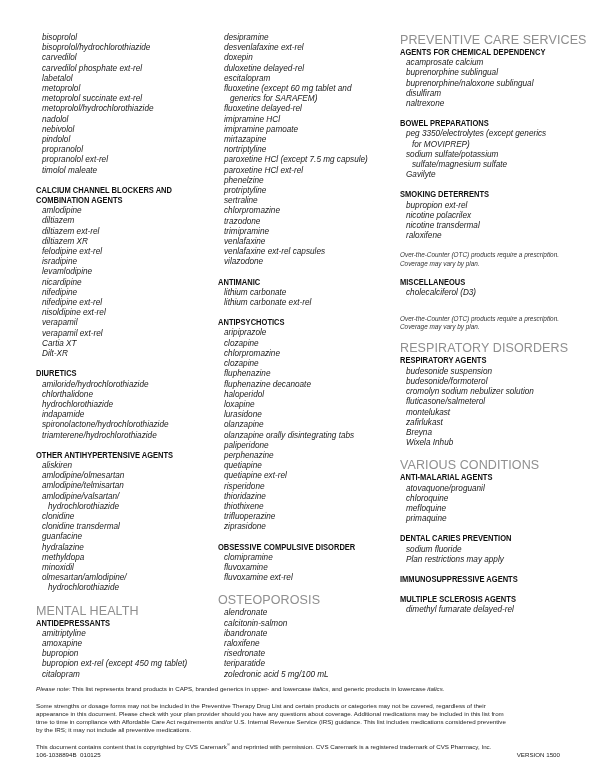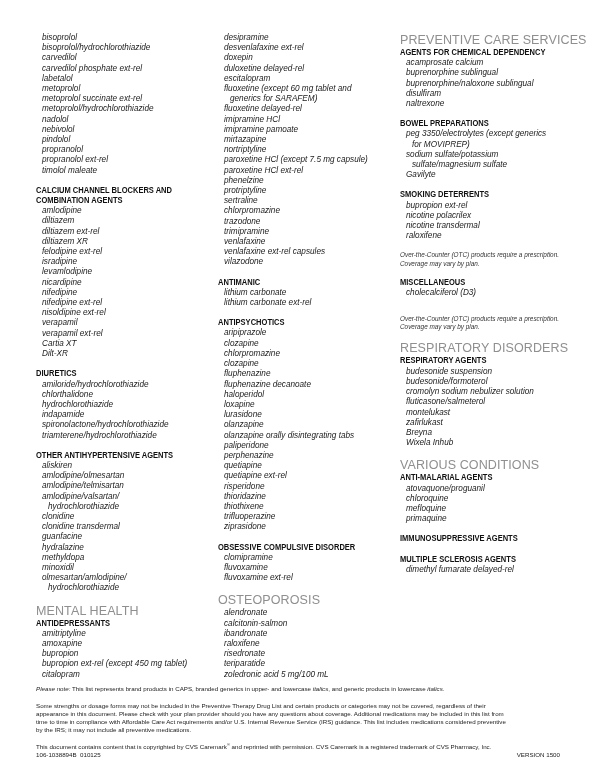--- a/index.html
+++ b/index.html
@@ -286,20 +286,27 @@
       <h2 class="category">VARIOUS CONDITIONS</h2>
       <h3 class="subhead">ANTI-MALARIAL AGENTS</h3>
       <ul class="drugs">
         <li>atovaquone/proguanil</li>
         <li>chloroquine</li>
         <li>mefloquine</li>
         <li>primaquine</li>
       </ul>
     </div>
 
+    <div class="group">
+      <h3 class="subhead">DENTAL CARIES PREVENTION</h3>
+      <ul class="drugs">
+        <li>sodium fluoride</li>
+        <li class="plan-note">Plan restrictions may apply</li>
+      </ul>
+    </div>
 
     <div class="group">
       <h3 class="subhead">IMMUNOSUPPRESSIVE AGENTS</h3>
     </div>
 
     <div class="group">
       <h3 class="subhead">MULTIPLE SCLEROSIS AGENTS</h3>
       <ul class="drugs">
         <li>dimethyl fumarate delayed-rel</li>
       </ul>

